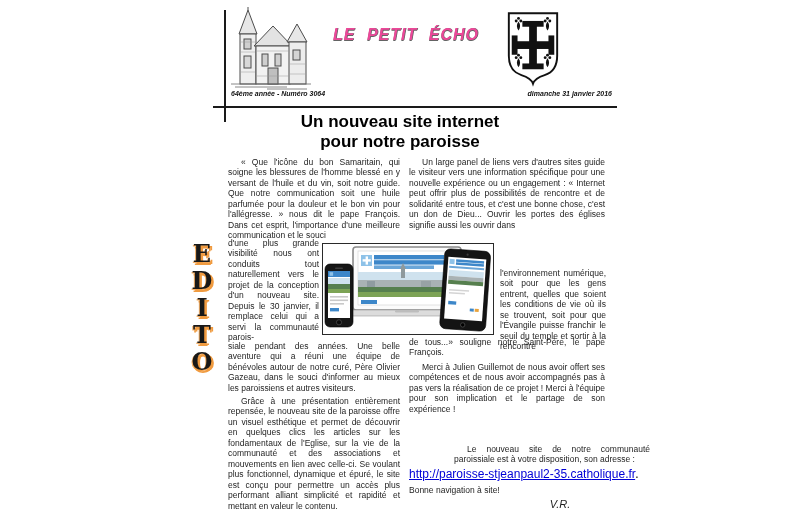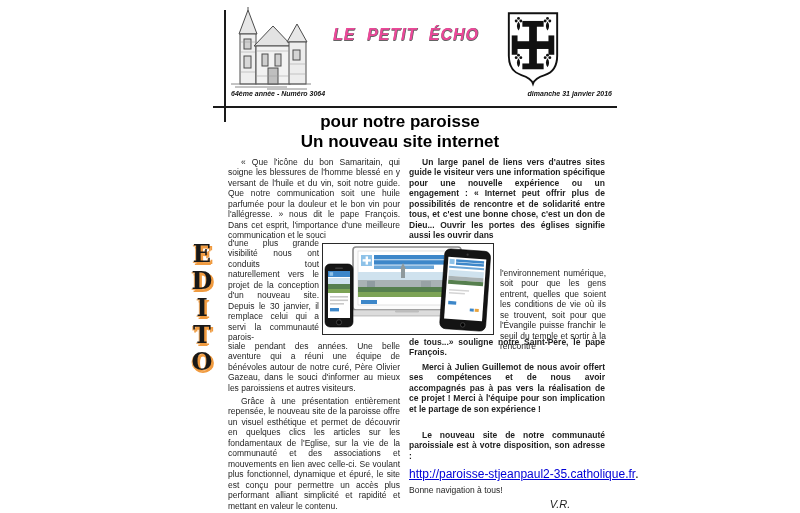--- a/index.html
+++ b/index.html
@@ -32,21 +32,21 @@
     font-family:"DejaVu Serif", serif;font-weight:bold;
     font-size:24px;line-height:27px;color:#181818;
     text-shadow:2.5px 1.5px 0 #f09b40, 1px 2.5px 0 #f09b40, -1px 1px 0 #f4b26a;
   }
   
   .bodytext{
     font-size:8.5px;line-height:10.45px;color:#1e1e1e;text-align:justify;
   }
   .indent{text-indent:13px;}
   .col-left{left:228px;width:172px;}
-  .col-right{left:409px;width:196px;font-weight:bold;}
+  .col-right{left:409px;width:196px;}
   .narrow-left{left:228px;width:91px;}
   .narrow-right{left:500px;width:106px;margin-top:23px;}
   .url-line{left:409px;top:467px;font-size:12px;}
   .url-link{color:#0000d6;text-decoration:underline;cursor:pointer;}
   .closing{left:409px;top:485px;font-size:8.5px;color:#1e1e1e;}
   .signature{left:540px;top:498px;font-size:11px;font-style:italic;color:#1e1e1e;width:40px;text-align:center;}
   
   .mockup-frame{
     left:322px;top:243px;width:172px;height:92px;
     border:1.4px solid #2a2a2a;background:#fff;box-sizing:border-box;
@@ -136,22 +136,22 @@
         <circle cx="0" cy="-5.6" r="1.5"></circle>
       <path d="M0,-2.5 C2.4,0.5 2,4 0,7 C-2,4 -2.4,0.5 0,-2.5 Z"></path>
     </g>
   </g>
 </svg>
 
 <div class="abs issue-info">64ème année - Numéro 3064</div>
 <div class="abs issue-date">dimanche 31 janvier 2016</div>
 
 <div class="abs headline">
+  <div>Un nouveau site internet</div>
   <div>pour notre paroisse</div>
-  <div>Un nouveau site internet</div>
 </div>
 
 <div class="abs edito">
   <span>E</span>
   <span>D</span>
   <span>I</span>
   <span>T</span>
   <span>O</span>
 </div>
 
@@ -221,20 +221,20 @@
 
 <div class="abs bodytext col-left indent" style="top:157px;">« Que l'icône du bon Samaritain, qui soigne les blessures de l'homme blessé en y versant de l'huile et du vin, soit notre guide. Que notre communication soit une huile parfumée pour la douleur et le bon vin pour l'allégresse. » nous dit le pape François. Dans cet esprit, l'importance d'une meilleure communication et le souci</div>
 <div class="abs bodytext narrow-left" style="top:238px;">d'une plus grande visibilité nous ont conduits tout naturellement vers le projet de la conception d'un nouveau site. Depuis le 30 janvier, il remplace celui qui a servi la communauté parois-</div>
 <div class="abs bodytext col-left" style="top:341px;">siale pendant des années. Une belle aventure qui a réuni une équipe de bénévoles autour de notre curé, Père Olivier Gazeau, dans le souci d'informer au mieux les paroissiens et autres visiteurs.</div>
 <div class="abs bodytext col-left indent" style="top:396px;">Grâce à une présentation entièrement repensée, le nouveau site de la paroisse offre un visuel esthétique et permet de découvrir en quelques clics les articles sur les fondamentaux de l'Eglise, sur la vie de la communauté et des associations et mouvements en lien avec celle-ci. Se voulant plus fonctionnel, dynamique et épuré, le site est conçu pour permettre un accès plus performant alliant simplicité et rapidité et mettant en valeur le contenu.</div>
 
 <div class="abs bodytext col-right indent" style="top:157px;">Un large panel de liens vers d'autres sites guide le visiteur vers une information spécifique pour une nouvelle expérience ou un engagement : « Internet peut offrir plus de possibilités de rencontre et de solidarité entre tous, et c'est une bonne chose, c'est un don de Dieu... Ouvrir les portes des églises signifie aussi les ouvrir dans</div>
 <div class="abs bodytext narrow-right" style="top:245px;">l'environnement numérique, soit pour que les gens entrent, quelles que soient les conditions de vie où ils se trouvent, soit pour que l'Évangile puisse franchir le seuil du temple et sortir à la rencontre</div>
 <div class="abs bodytext col-right" style="top:337px;">de tous...» souligne notre Saint-Père, le pape François.</div>
 <div class="abs bodytext col-right indent" style="top:362px;">Merci à Julien Guillemot de nous avoir offert ses compétences et de nous avoir accompagnés pas à pas vers la réalisation de ce projet ! Merci à l'équipe pour son implication et le partage de son expérience !</div>
-<div class="abs bodytext col-right indent" style="top:430px;">Le nouveau site de notre communauté paroissiale est à votre disposition, son adresse :</div>
+<div class="abs bodytext col-right indent" style="top:444px;margin-left:45px;">Le nouveau site de notre communauté paroissiale est à votre disposition, son adresse :</div>
 
 <div class="abs url-line">
   <span class="url-link">http://paroisse-stjeanpaul2-35.catholique.fr</span><span>.</span>
 </div>
 
-<div class="abs closing">Bonne navigation à tous!</div>
+<div class="abs closing">Bonne navigation à site!</div>
 <div class="abs signature">V.R.</div>
 
 </body></html>

